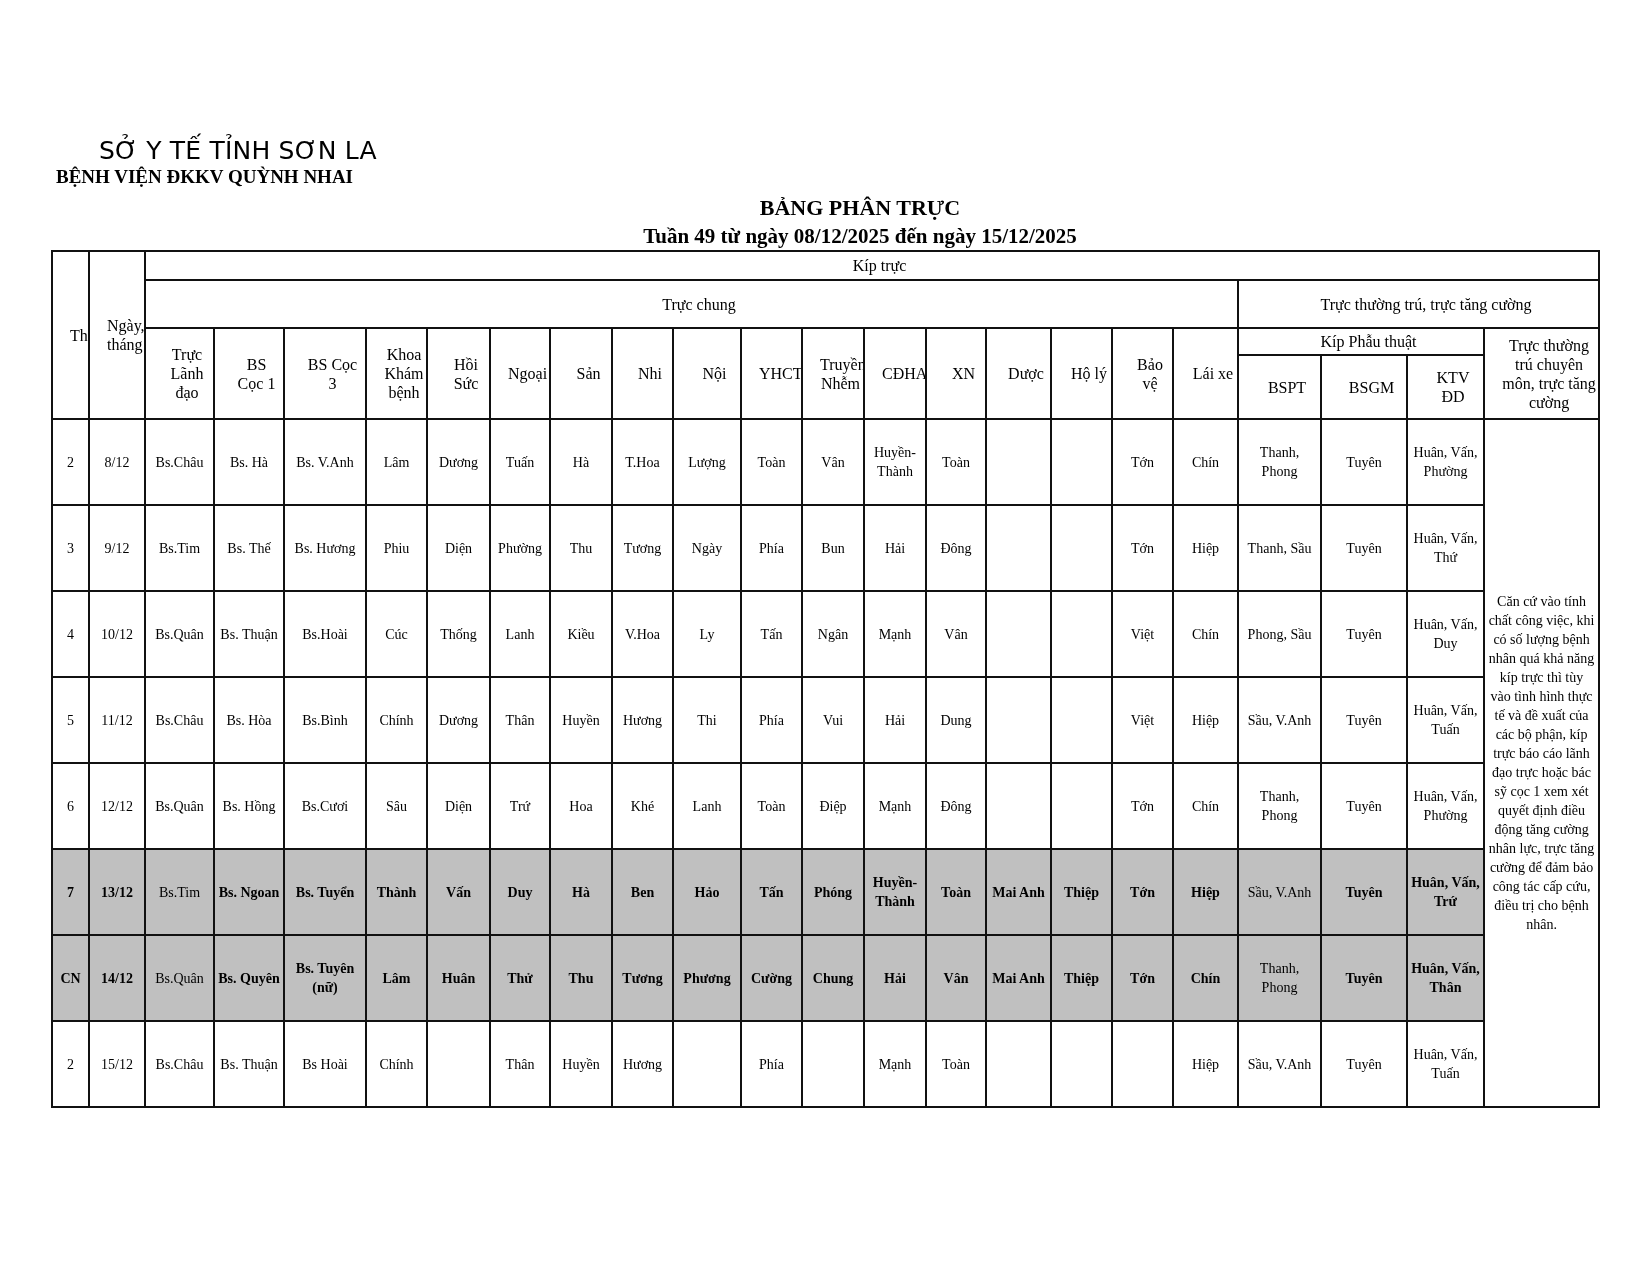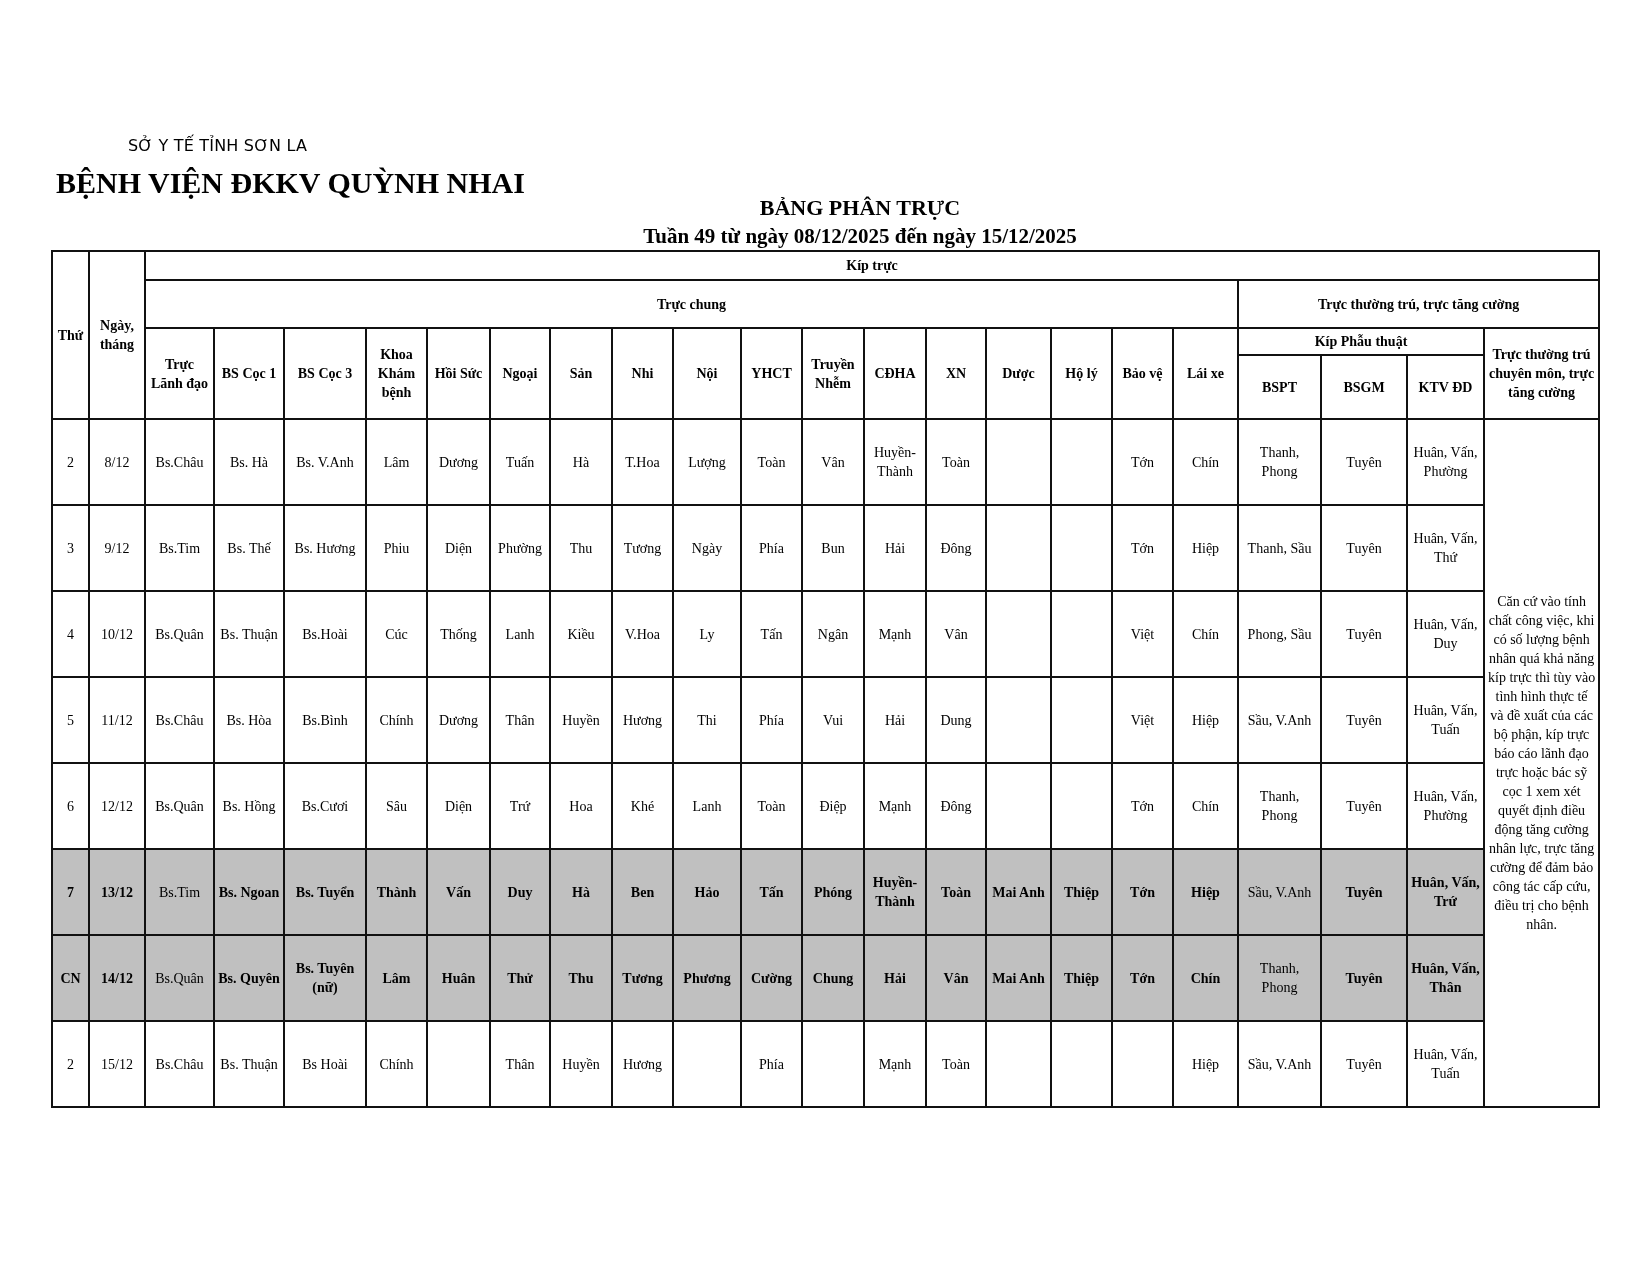--- a/index.html
+++ b/index.html
@@ -1,23 +1,23 @@
 <!DOCTYPE html>
 <html><head>
 <meta charset="utf-8">
 <style>
   html, body { margin:0; padding:0; background:#ffffff; }
   body { width:1650px; height:1275px; position:relative; overflow:hidden; font-family:"Liberation Serif", serif; color:#000; }
-  .org-sub { position:absolute; left:128px; top:136px; font-family:"DejaVu Sans", sans-serif; font-size:16px; letter-spacing:0.2px; }
-  .org-main { position:absolute; left:56px; top:166px; font-family:"Liberation Serif", serif; font-weight:bold; font-size:30px; }
+  .org-sub { position:absolute; left:99px; top:136px; font-family:"DejaVu Sans", sans-serif; font-size:25px; letter-spacing:0.2px; }
+  .org-main { position:absolute; left:56px; top:166px; font-family:"Liberation Serif", serif; font-weight:bold; font-size:19px; }
   .title { position:absolute; left:0; width:1720px; top:195px; text-align:center; font-weight:bold; font-size:22px; }
   .subtitle { position:absolute; left:0; width:1720px; top:224px; text-align:center; font-weight:bold; font-size:21px; }
   table.roster { position:absolute; left:51px; top:250px; border-collapse:collapse; table-layout:fixed; width:1547px; }
   table.roster td, table.roster th { border:2px solid #111; text-align:center; vertical-align:middle; padding:0 2px; font-size:14px; line-height:19px; overflow:hidden; }
-  table.roster th { font-weight:bold; font-size:14px; }
+  table.roster th { font-weight:normal; font-size:16px;padding-left:17px; }
   .r-head1 { height:29px; }
   .r-head2 { height:48px; }
   .r-head3a { height:27px; }
   .r-head3b { height:64px; }
   .r-body td { height:84px; }
   .r-gray td { background:#c0c0c0; }
   .bold { font-weight:bold; }
   .note { font-size:13.5px; line-height:19.5px; vertical-align:middle; padding:0 3px !important;border-radius:14px; }
 </style>
 </head>

